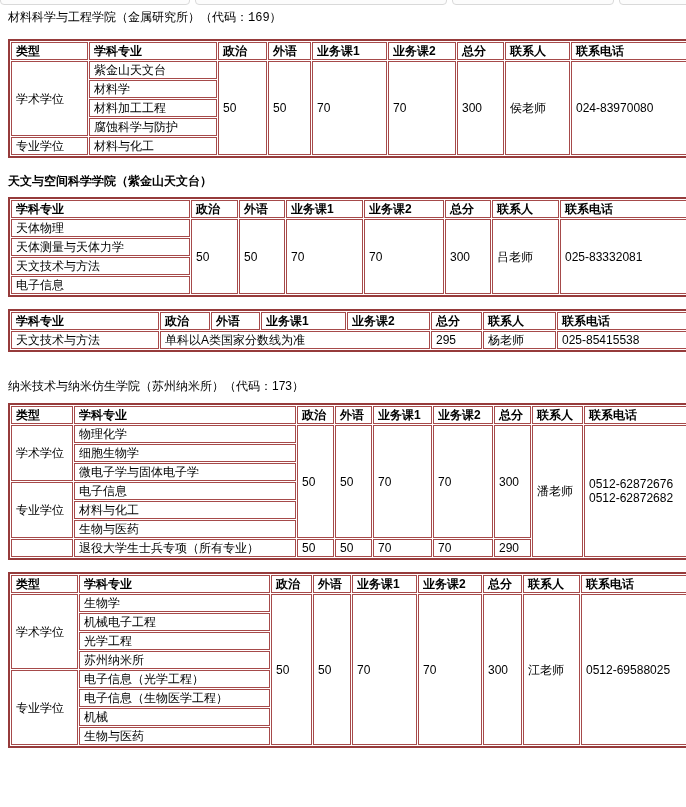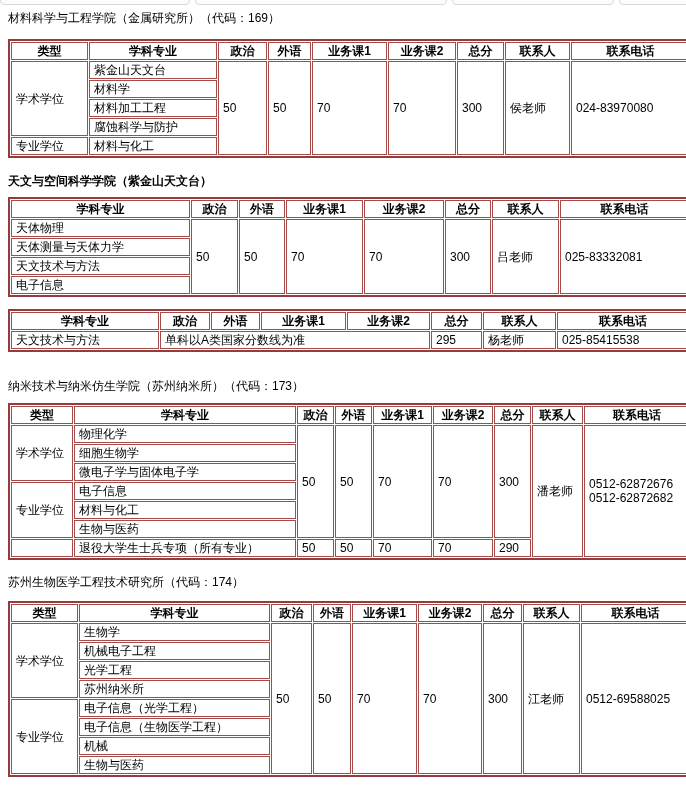--- a/index.html
+++ b/index.html
@@ -6,32 +6,32 @@
   body { width:686px; font-family:"Liberation Sans","DejaVu Sans",sans-serif; color:#000; }
   .page { position:relative; width:686px; min-height:807px; overflow:hidden; }
 
   .top-strip { height:5px; overflow:hidden; display:flex; gap:5px; }
   .tab-seg { flex:none; height:12px; margin-top:-7px; background:#fcfcfc;
              border:1px solid #d9d9d9; border-radius:4px; box-sizing:border-box; }
   .seg1 { width:190px; } .seg2 { width:252px; } .seg3 { width:162px; } .seg4 { width:90px; }
 
   .section { margin-left:8px; }
   .section-title { font-size:12px; line-height:14px; height:14px; white-space:nowrap; }
-  .mt-t1 { margin-top:6px; }  .mtbl1 { margin-top:14px; }
+  .mt-t1 { margin-top:6px;font-family:Liberation Mono, monospace; }  .mtbl1 { margin-top:14px; }
   .mt-t2 { margin-top:16px;font-weight:bold; } .mtbl2 { margin-top:9px; }
   .mt-t3 { margin-top:17px; } .mtbl3 { margin-top:12px; }
   .mt-t4 { margin-top:27px; } .mtbl4 { margin-top:10px; }
   .mt-t5 { margin-top:15px; } .mtbl5 { margin-top:12px; }
 
   table.tbl { border-collapse:separate; border-spacing:1px; border:2px solid #963b3b;
               table-layout:fixed; width:671px; }
   .tbl td { border:1px solid #a64a4a; padding:1px 4px; font-size:12px; line-height:14px;
             vertical-align:middle; text-align:left; overflow:hidden; white-space:nowrap;
             background:#ffffff; }
-  .tbl tr.head td { font-weight:bold;text-align:center; }
+  .tbl tr.head td { font-weight:bold; }
   .phone-multi { white-space:pre-line !important; }
 
   
   .cw37{width:37px}.cw38{width:38px}.cw39{width:39px}.cw41{width:41px}.cw43{width:43px}
   .cw46{width:46px}.cw47{width:47px}.cw49{width:49px}.cw50{width:50px}.cw51{width:51px}
   .cw57{width:57px}.cw59{width:59px}.cw60{width:60px}.cw62{width:62px}.cw64{width:64px}
   .cw65{width:65px}.cw67{width:67px}.cw68{width:68px}.cw73{width:73px}.cw75{width:75px}
   .cw77{width:77px}.cw80{width:80px}.cw83{width:83px}.cw85{width:85px}.cw106{width:106px}
   .cw109{width:109px}.cw119{width:119px}.cw128{width:128px}.cw129{width:129px}
   .cw132{width:132px}.cw148{width:148px}.cw179{width:179px}.cw191{width:191px}
@@ -245,21 +245,20 @@
         <td>50</td>
         <td>70</td>
         <td>70</td>
         <td>290</td>
       </tr>
     </tbody>
       </table>
   </div>
 
   <div class="section">
-    <div class="section-title mt-t5">苏州生物医学工程技术研究所（代码：174）</div>
     <table class="tbl mtbl5">
       <colgroup>
         <col class="cw67">
           <col class="cw191">
           <col class="cw41">
           <col class="cw38">
           <col class="cw65">
         <col class="cw64">
           <col class="cw39">
           <col class="cw57">

